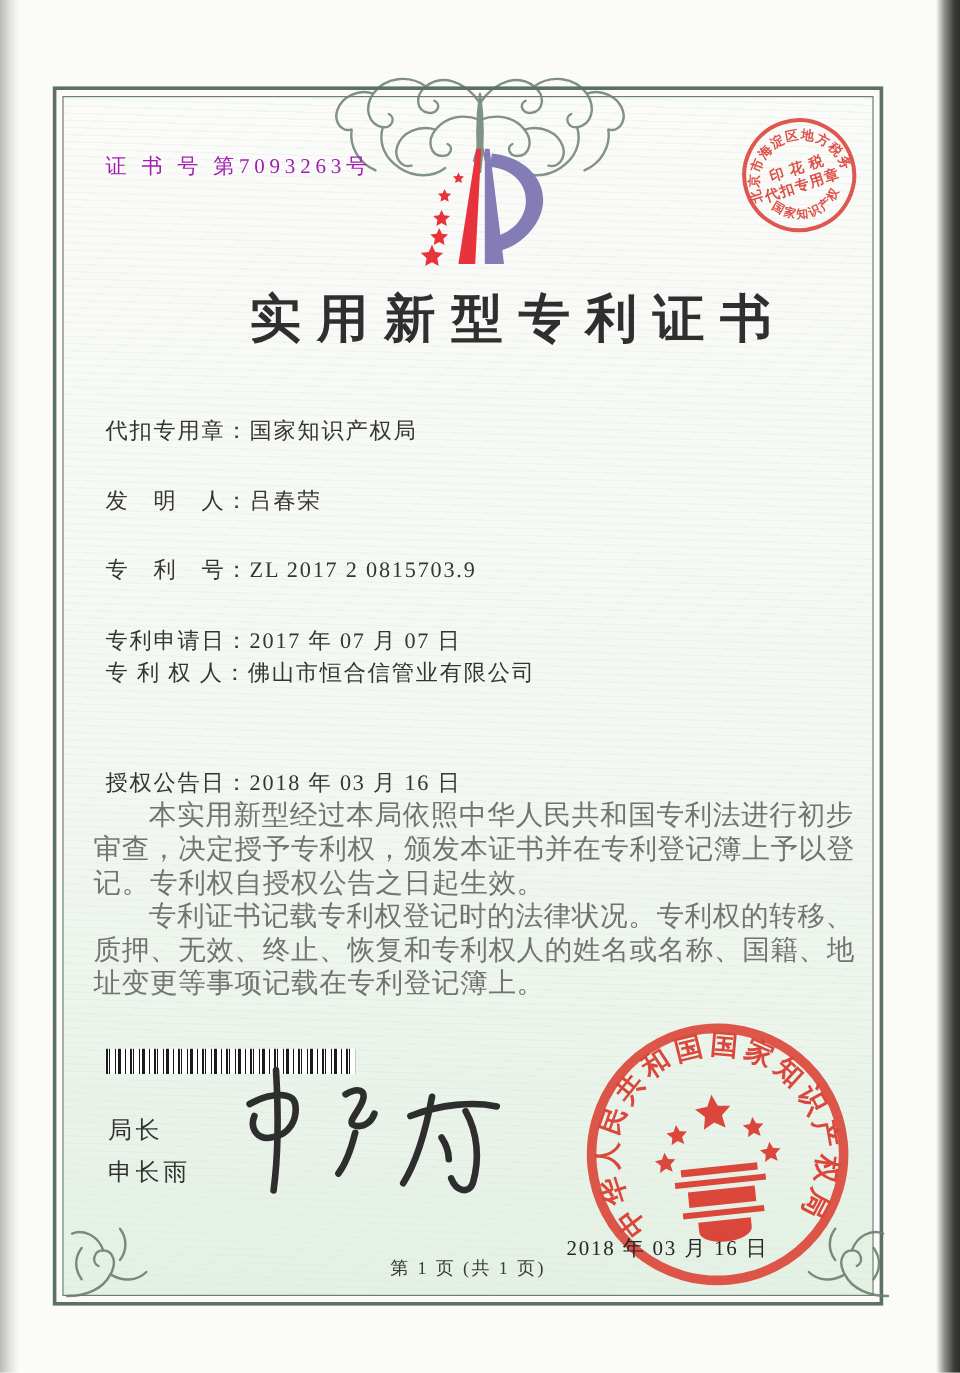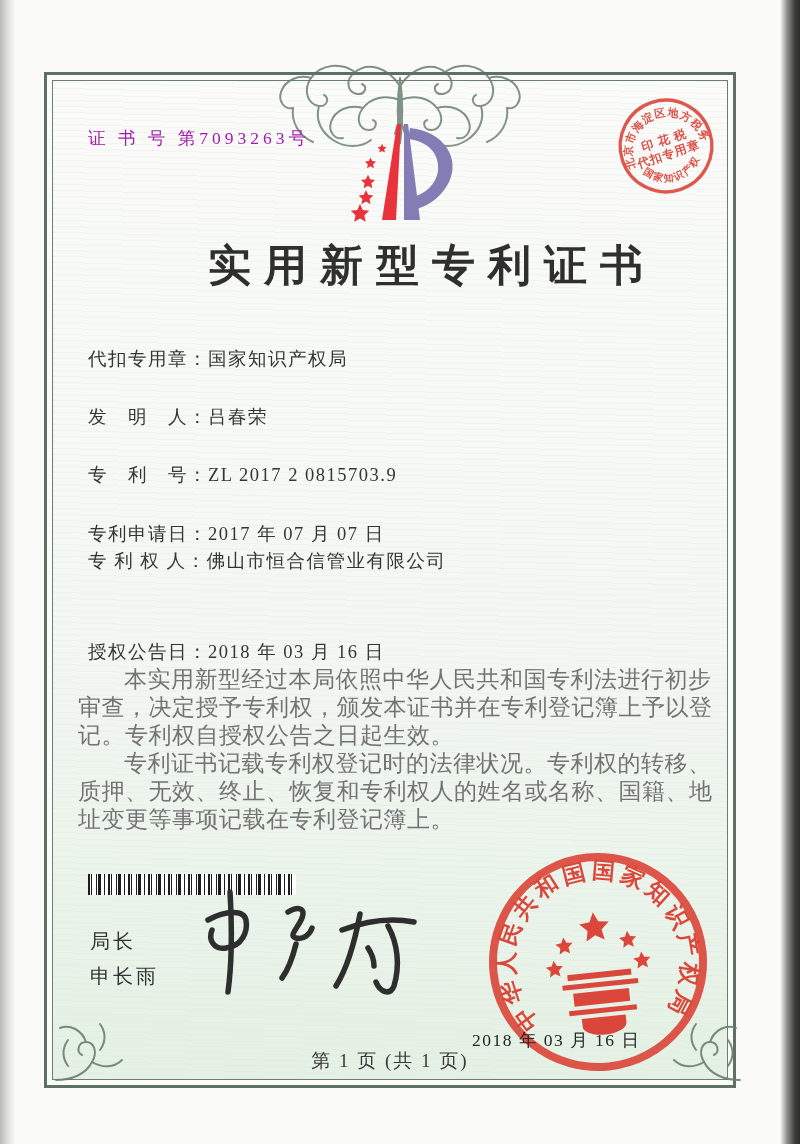--- a/index.html
+++ b/index.html
@@ -57,21 +57,21 @@
   .sign-name{position:absolute;left:90px;top:963px;font-size:20px;color:#333;letter-spacing:3px;text-align:center;}
   .signature-svg{position:absolute;left:192px;top:886px;}
   .seal-main{position:absolute;left:482px;top:846px;transform:rotate(-6deg);opacity:.92;}
   .seal-date{
     position:absolute;left:472px;top:1028px;font-size:17.5px;color:#262626;
     letter-spacing:1.5px;white-space:nowrap;
   }
   .seal-tax{position:absolute;left:616px;top:96px;transform:rotate(-18deg);opacity:.88;}
   .footer{
     position:absolute;left:44px;top:1048px;width:692px;text-align:center;
-    font-size:19px;color:#3a3a3a;letter-spacing:2px;
+    font-size:15px;color:#3a3a3a;letter-spacing:2px;
   }
   .ornament-top{position:absolute;left:255px;top:48px;}
   .flourish-bl{position:absolute;left:52px;top:1008px;}
   .flourish-br{position:absolute;left:666px;top:1008px;transform:scaleX(-1);}
   svg text{font-family:"Liberation Serif","DejaVu Serif",serif;}
 </style>
 </head>
 <body>
 
 <div>

